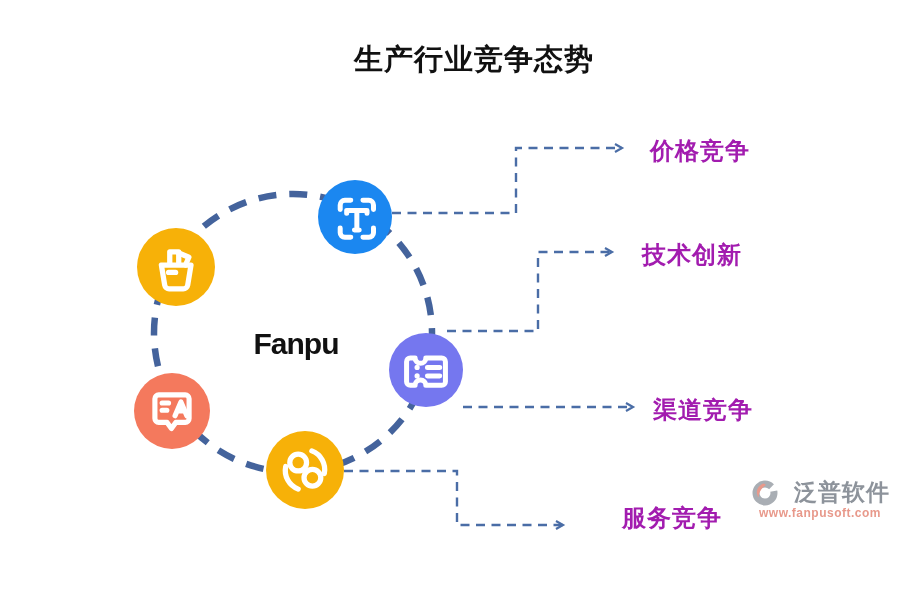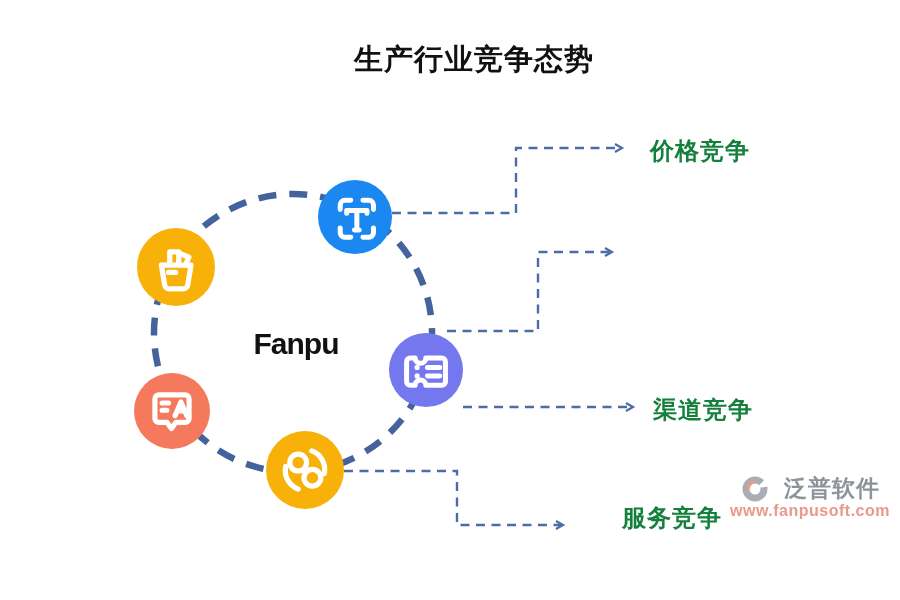--- a/index.html
+++ b/index.html
@@ -27,36 +27,36 @@
   .node svg{width:100%;height:100%;}
   .node path,.node circle{fill:none;stroke:#fff;stroke-width:2.7;stroke-linecap:round;stroke-linejoin:round;}
   .node .dot{fill:#fff;stroke:none;}
 
   .center-label{
     position:absolute;left:296px;top:344px;transform:translate(-50%,-50%);
     font-size:30px;font-weight:bold;color:#111;letter-spacing:-1px;white-space:nowrap;
   }
 
   .edge-label{
-    position:absolute;font-size:24px;font-weight:bold;color:#15803d;
+    position:absolute;font-size:24px;font-weight:bold;color:#a21caf;
     white-space:nowrap;letter-spacing:1px;
   }
   .label-price{left:650px;top:135px;}
   .label-tech{left:642px;top:239px;}
   .label-channel{left:653px;top:394px;}
   .label-service{left:622px;top:502px;}
 
   .watermark{
     position:absolute;right:10px;bottom:8px;
     display:flex;flex-direction:column;align-items:center;
   }
   .wm-row{display:flex;align-items:center;gap:14px;}
   .wm-logo svg{width:30px;height:30px;display:block;}
   .wm-brand{font-size:23px;font-weight:bold;color:var(--watermark-gray,#8d939b);letter-spacing:1px;}
-  .wm-url{font-size:16px;font-weight:bold;color:var(--watermark-salmon,#e8998b);letter-spacing:.5px;margin-top:-2px;}
+  .wm-url{font-size:12px;font-weight:bold;color:var(--watermark-salmon,#e8998b);letter-spacing:.5px;margin-top:-2px;}
 </style>
 </head>
 <body>
 
 <div class="canvas">
 
   <div class="diagram-title">生产行业竞争态势</div>
 
   <svg class="lines" width="900" height="600" viewBox="0 0 900 600">
     <defs>
@@ -113,20 +113,21 @@
       <circle cx="16.5" cy="16.2" r="4.3"></circle>
       <circle cx="23.8" cy="24" r="4.3"></circle>
       <path d="M23.5 10.2 a10.2 10.2 0 0 1 6.4 11.6"></path>
       <path d="M16.5 29.8 a10.2 10.2 0 0 1 -6.4 -11.6"></path>
     </svg>
   </div>
 
   <div class="center-label">Fanpu</div>
 
   <div class="edge-label label-price">价格竞争</div>
+  <div class="edge-label label-tech">技术创新</div>
   <div class="edge-label label-channel">渠道竞争</div>
   <div class="edge-label label-service">服务竞争</div>
 
   <div class="watermark">
     <div class="wm-row">
       <span class="wm-logo">
         <svg viewBox="0 0 30 30">
           <path fill-rule="evenodd" fill="#a9aeb4" d="M15 2.5 A12.5 12.5 0 1 0 15 27.5 A12.5 12.5 0 1 0 15 2.5 Z
                M15 9.5 A5.5 5.5 0 1 1 15 20.5 A5.5 5.5 0 1 1 15 9.5 Z"></path>
           <path fill="#ffffff" d="M29 1 L16 14.5 L30 12 Z"></path>

